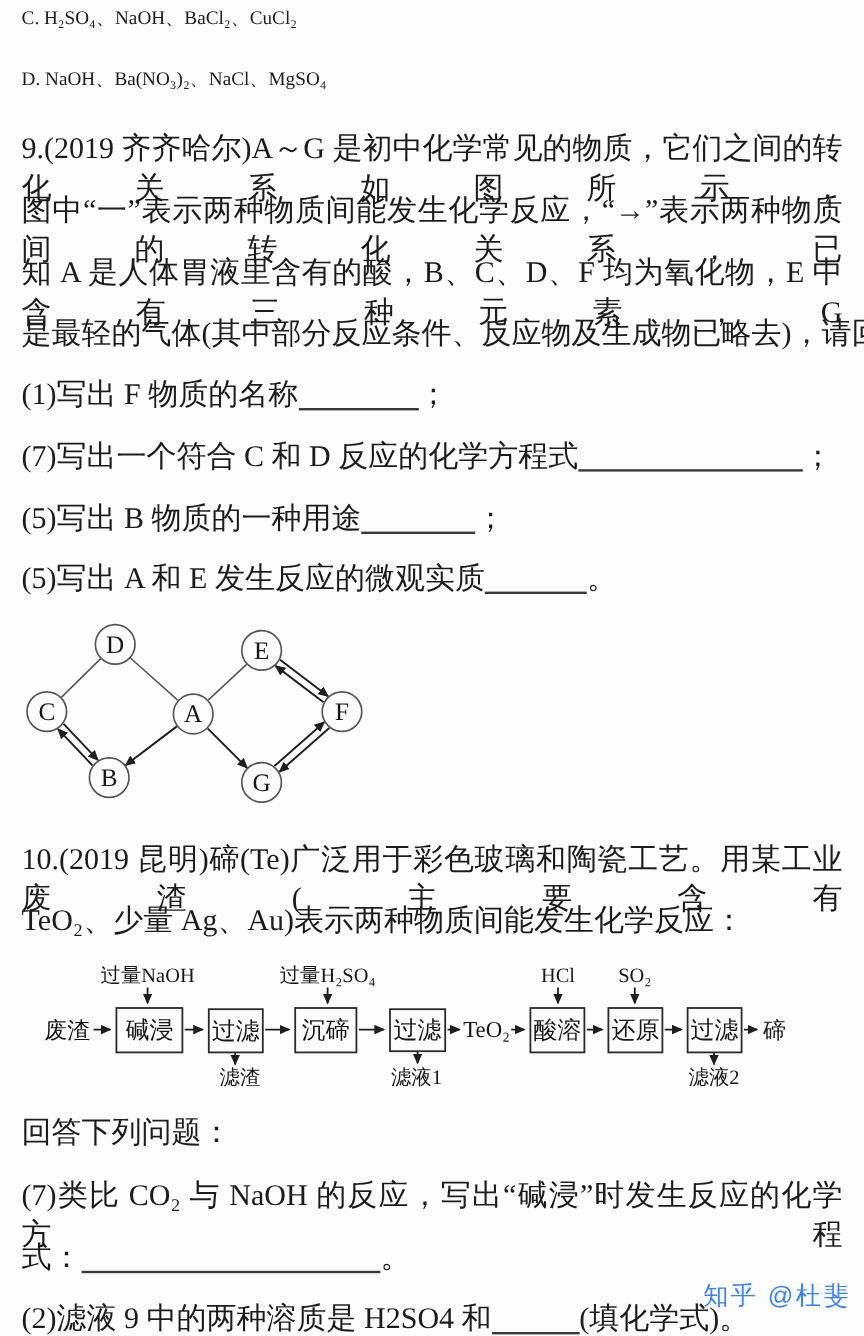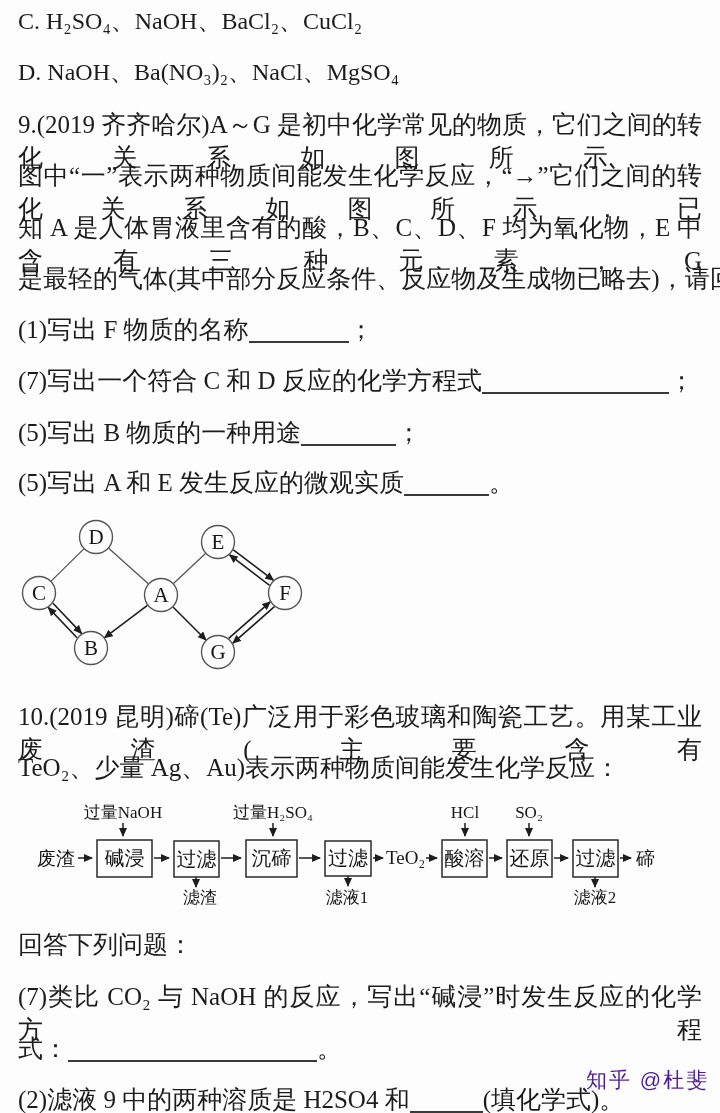--- a/index.html
+++ b/index.html
@@ -6,46 +6,46 @@
   body{
     width:720px;height:1113px;position:relative;overflow:hidden;
     background:#fdfdfd;color:#1c1c1c;
     font-family:"Liberation Serif","DejaVu Serif",serif;
   }
   .line{
     position:absolute;left:18px;width:684px;
     font-size:25px;line-height:1.3;white-space:nowrap;
   }
   .just{white-space:normal;text-align:justify;text-align-last:justify;}
-  .opt{font-size:24px;}
+  .opt{font-size:16px;}
   .blank{
     display:inline-block;height:0.55em;
     border-bottom:2px solid #3a3a3a;vertical-align:-5px;
   }
   .w100{width:100px}.w187{width:187px}.w85{width:85px}
   .w95{width:95px}.w249{width:249px}.w73{width:73px}
   .wm{
     position:absolute;left:586px;top:1066px;font-size:21px;
-    color:#4c1d95;letter-spacing:2px;
+    color:#3b82f6;letter-spacing:2px;
     font-family:"Liberation Sans","DejaVu Sans",sans-serif;
   }
   svg text{fill:#161616;}
   .nodelbl{font-size:21px;}
   .boxlbl{font-size:20px;}
   .flowsmall{font-size:17px;}
   .flowmid{font-size:19px;}
 </style>
 </head>
 <body>
 
 <div class="line opt" style="top:6px">C. H₂SO₄、NaOH、BaCl₂、CuCl₂</div>
 <div class="line opt" style="top:57px">D. NaOH、Ba(NO₃)₂、NaCl、MgSO₄</div>
 
 <div class="line just" style="top:109px">9.(2019 齐齐哈尔)A～G 是初中化学常见的物质，它们之间的转化关系如图所示，</div>
-<div class="line just" style="top:160px">图中“一”表示两种物质间能发生化学反应，“→”它们之间的转化关系如图所示，已</div>
+<div class="line just" style="top:160px">图中“一”表示两种物质间能发生化学反应，“→”表示两种物质间的转化关系，已</div>
 <div class="line just" style="top:212px">知 A 是人体胃液里含有的酸，B、C、D、F 均为氧化物，E 中含有三种元素，G</div>
 <div class="line" style="top:263px">是最轻的气体(其中部分反应条件、反应物及生成物已略去)，请回答下列问题：</div>
 
 <div class="line" style="top:314px">
   <span>(1)写出 F 物质的名称</span><span class="blank w100"></span><span>；</span>
 </div>
 <div class="line" style="top:365px">
   <span>(7)写出一个符合 C 和 D 反应的化学方程式</span><span class="blank w187"></span><span>；</span>
 </div>
 <div class="line" style="top:417px">

